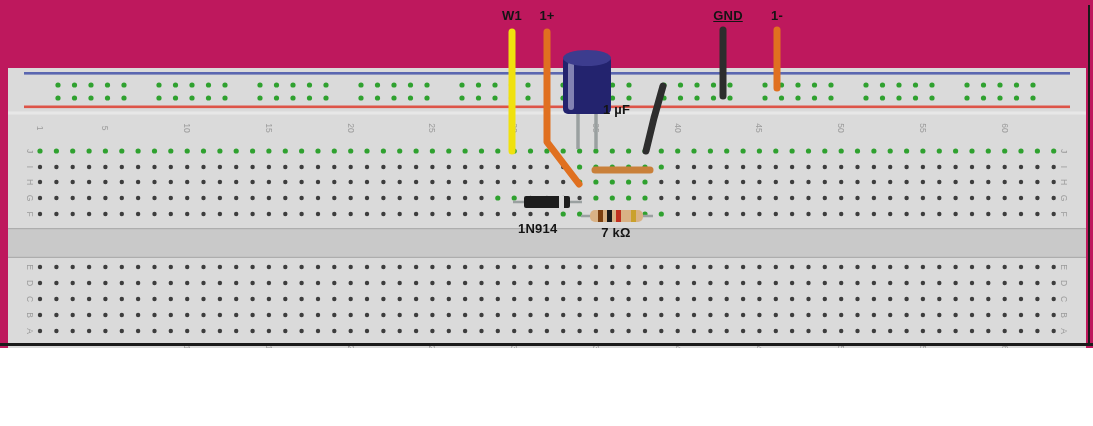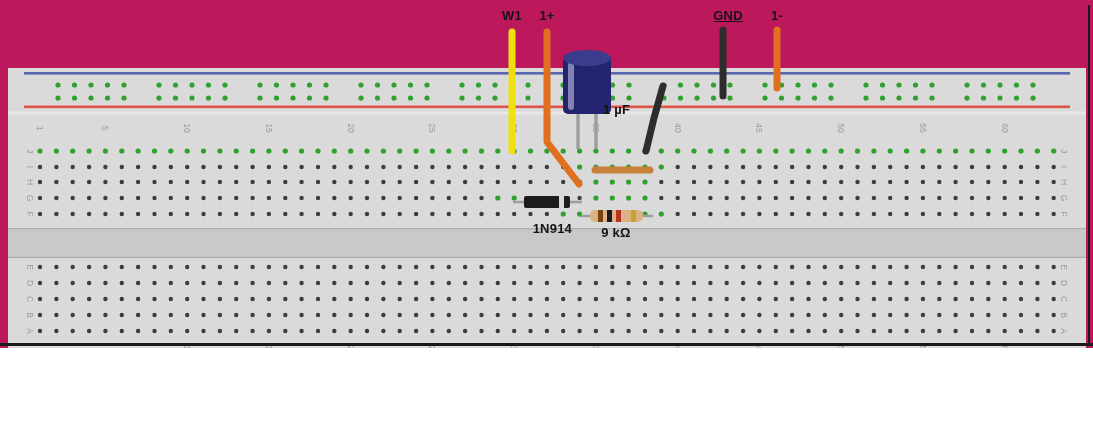--- a/index.html
+++ b/index.html
@@ -952,18 +952,18 @@
           </g>
       </g>
     </g>
   </svg>
 
   <div class="lbl top" style="left:498px; width:28px;">W1</div>
   <div class="lbl top" style="left:533px; width:28px;">1+</div>
   <div class="lbl top" style="left:710px; width:36px;text-decoration:underline;">GND</div>
   <div class="lbl top" style="left:763px; width:28px;">1-</div>
   <div class="lbl" style="left:603px; top:102px;">1 µF</div>
-  <div class="lbl" style="left:518px; top:221px; width:54px; text-align:right;">1N914</div>
-  <div class="lbl" style="left:592px; top:225px; width:48px; text-align:center;">9 kΩ</div>
+  <div class="lbl" style="left:518px; top:221px; width:54px; text-align:left;">1N914</div>
+  <div class="lbl" style="left:592px; top:225px; width:48px; text-align:center;">7 kΩ</div>
 
   <div class="frame-b"></div>
   <div class="frame-r"></div>
 </div>
 
 </body></html>

